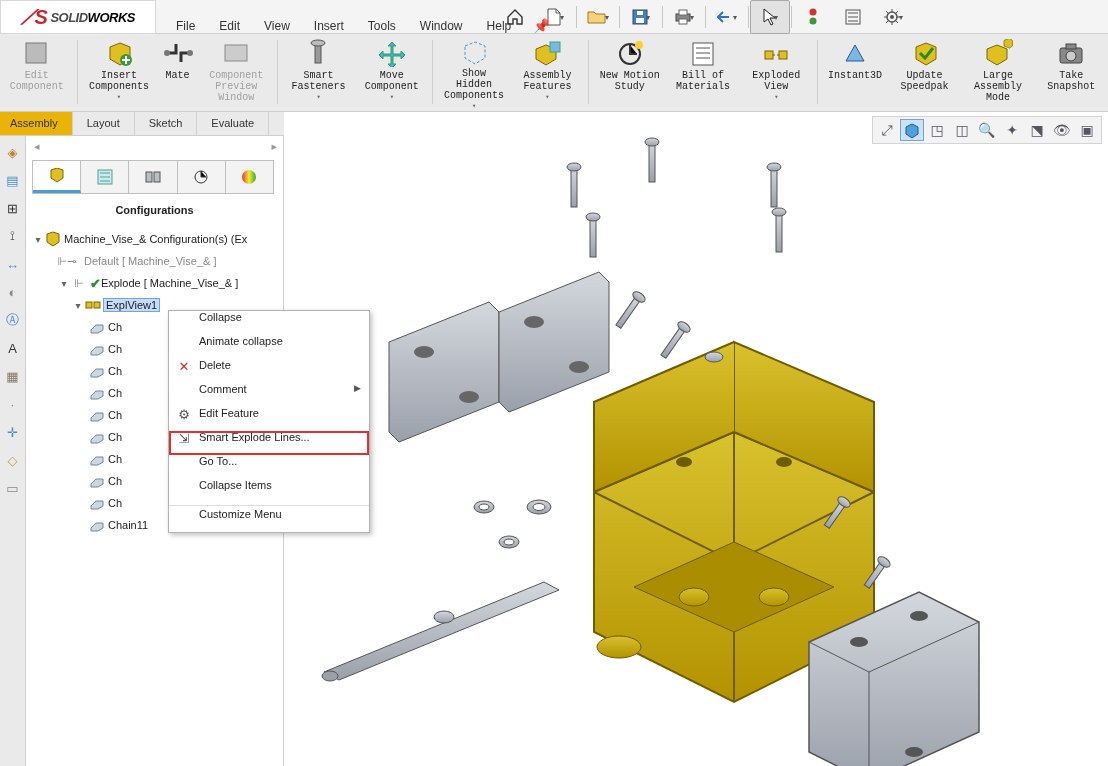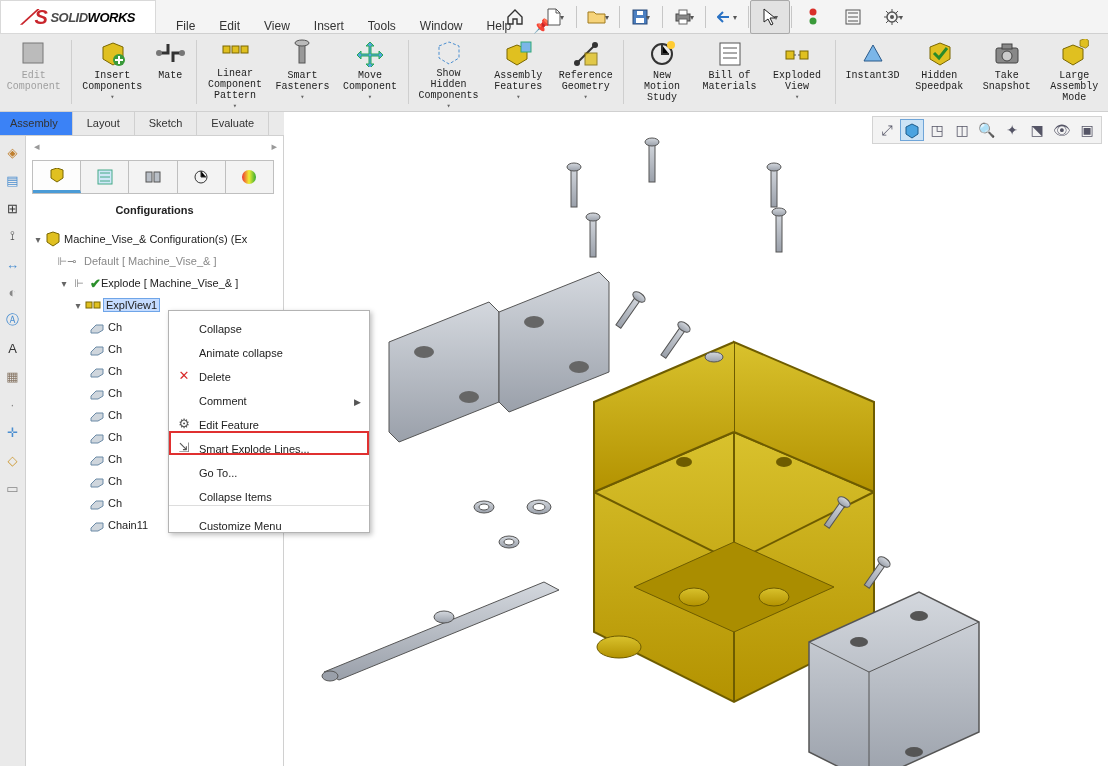--- a/index.html
+++ b/index.html
@@ -27,21 +27,21 @@
 .rbtn { display:flex; flex-direction:column; align-items:center; justify-content:flex-start; height:70px; padding:0 6px; text-align:center; font-size:10px; line-height:11px; color:#222; cursor:pointer;font-family:Liberation Mono, monospace; }
 .rbtn.dis { color:#9f9f9f; }
 .rbtn .ic { width:32px; height:30px; display:flex; align-items:center; justify-content:center; }
 .rbtn .lbl { max-width:66px; margin-top:2px; }
 .rbtn .drop::after { content:"▾"; font-size:7px; display:block; color:#666;}
 .rsep { width:1px; height:64px; background:#cfcfcf; margin:2px 4px 0 4px; }
 
 
 #tabstrip { position:absolute; left:0; top:112px; width:284px; height:24px; background:#eaeaea; border-bottom:1px solid #d0d0d0; display:flex; }
 .tab { padding:0 14px; line-height:23px; font-size:11px; color:#333; border-right:1px solid #d0d0d0; cursor:pointer; }
-.tab.act { background:#3b82f6;padding-left:10px; }
+.tab.act { background:#eab308;padding-left:10px; }
 
 
 #leftbar { position:absolute; left:0; top:136px; width:26px; height:630px; background:#eaeaea; border-right:1px solid #d0d0d0; display:flex; flex-direction:column; align-items:center; padding-top:6px; gap:8px; }
 .lbtn { width:20px; height:20px; display:flex; align-items:center; justify-content:center; cursor:pointer; font-size:13px; }
 
 
 #fmgr { position:absolute; left:26px; top:136px; width:258px; height:630px; background:#fff; border-right:1px solid #d0d0d0; }
 #fmgrtabs { position:absolute; left:6px; top:24px; width:242px; height:34px; border:1px solid #bfbfbf; display:flex; background:#f3f3f3;}
 .fmtab { flex:1; display:flex; align-items:center; justify-content:center; border-right:1px solid #bfbfbf; cursor:pointer;}
 .fmtab:last-child{border-right:none;}
@@ -59,21 +59,21 @@
 
 #viewport { position:absolute; left:284px; top:112px; width:824px; height:654px; background:#fff; }
 
 
 #hud { position:absolute; right:6px; top:4px; display:flex; gap:1px; background:#f3f3f3; border:1px solid #d3d3d3; padding:2px; }
 .hudbtn { width:24px; height:22px; display:flex; align-items:center; justify-content:center; cursor:pointer;}
 .hudbtn.sel{ background:#cde3f5; border:1px solid #6fa5d8;}
 
 
 #ctx { position:absolute; left:168px; top:310px; width:202px; background:#fff; border:1px solid #b3b3b3; box-shadow:2px 2px 5px rgba(0,0,0,.25); z-index:50; }
-.ctxrow { height:24px; display:flex; align-items:flex-end; padding-left:30px; position:relative; font-size:11px; cursor:pointer; }
+.ctxrow { height:24px; display:flex; align-items:flex-start; padding-left:30px; position:relative; font-size:11px; cursor:pointer; }
 .ctxrow.sep { height:1px; background:#ddd; margin:2px 0; padding:0; }
 .ctxrow .cic { position:absolute; left:6px; width:18px; text-align:center; }
 .ctxrow .arr { position:absolute; right:8px; font-size:9px; color:#555; }
 .ctxrow.hl { outline:2px solid #e03030; outline-offset:-2px; }
 
 
 .gold{fill:#e0c020;stroke:#7a6700;} .steel{fill:#b9bfc7;stroke:#555;}
 </style>
 </head>
 <body>
@@ -195,32 +195,29 @@
       <div class="ic">
         <svg width="30" height="28">
           <path d="M4 14h9v-9" fill="none" stroke="#333" stroke-width="3"></path>
           <path d="M27 14h-9v9" fill="none" stroke="#333" stroke-width="3"></path>
           <circle cx="4" cy="14" r="3" fill="#777"></circle>
           <circle cx="27" cy="14" r="3" fill="#777"></circle>
         </svg>
       </div>
       <div class="lbl">Mate</div>
     </div>
+    <div class="rbtn dis">
+      <div class="ic">
+        <svg width="30" height="28">
+          <rect x="4" y="6" width="22" height="16" fill="#ccc" stroke="#888"></rect>
+        </svg>
+      </div>
+      <div class="lbl">Component Preview Window</div>
+    </div>
     <div class="rsep"></div>
-    <div class="rbtn">
-      <div class="ic">
-        <svg width="30" height="28">
-          <rect x="3" y="8" width="7" height="7" fill="#e0c020" stroke="#7a6700"></rect>
-          <rect x="12" y="8" width="7" height="7" fill="#e0c020" stroke="#7a6700"></rect>
-          <rect x="21" y="8" width="7" height="7" fill="#e0c020" stroke="#7a6700"></rect>
-        </svg>
-      </div>
-      <div class="lbl">Linear Component Pattern</div>
-      <span class="drop"></span>
-    </div>
     <div class="rbtn">
       <div class="ic">
         <svg width="30" height="28">
           <rect x="12" y="4" width="6" height="20" fill="#999" stroke="#555"></rect>
           <ellipse cx="15" cy="4" rx="7" ry="3" fill="#bbb" stroke="#555"></ellipse>
         </svg>
       </div>
       <div class="lbl">Smart Fasteners</div>
       <span class="drop"></span>
     </div>
@@ -244,32 +241,20 @@
       <span class="drop"></span>
     </div>
     <div class="rbtn">
       <div class="ic">
         <svg width="30" height="28">
           <path d="M4 10 L14 6 L24 10 L24 20 L14 26 L4 20 Z" fill="#e0c020" stroke="#7a6700"></path>
           <rect x="18" y="3" width="10" height="10" fill="#7bb6e8" stroke="#3a7"></rect>
         </svg>
       </div>
       <div class="lbl">Assembly Features</div>
-      <span class="drop"></span>
-    </div>
-    <div class="rbtn">
-      <div class="ic">
-        <svg width="30" height="28">
-          <path d="M6 24 L24 6" stroke="#333" stroke-width="2"></path>
-          <circle cx="6" cy="24" r="3" fill="#333"></circle>
-          <circle cx="24" cy="6" r="3" fill="#333"></circle>
-          <rect x="14" y="14" width="12" height="12" fill="#e0c020" stroke="#7a6700" opacity=".8"></rect>
-        </svg>
-      </div>
-      <div class="lbl">Reference Geometry</div>
       <span class="drop"></span>
     </div>
     <div class="rsep"></div>
     <div class="rbtn">
       <div class="ic">
         <svg width="30" height="28">
           <circle cx="15" cy="15" r="10" fill="none" stroke="#333" stroke-width="2"></circle>
           <path d="M15 6v9h7" stroke="#333" stroke-width="2"></path>
           <circle cx="24" cy="6" r="4" fill="#ffcc33"></circle>
         </svg>
@@ -305,40 +290,40 @@
       </div>
       <div class="lbl">Instant3D</div>
     </div>
     <div class="rbtn">
       <div class="ic">
         <svg width="30" height="28">
           <path d="M6 8 L16 4 L26 8 L26 20 L16 26 L6 20 Z" fill="#e0c020" stroke="#7a6700"></path>
           <path d="M10 14l5 5 8-10" fill="none" stroke="#2a8a2a" stroke-width="3"></path>
         </svg>
       </div>
-      <div class="lbl">Hidden Speedpak</div>
+      <div class="lbl">Update Speedpak</div>
+    </div>
+    <div class="rbtn">
+      <div class="ic">
+        <svg width="30" height="28">
+          <path d="M4 10 L14 6 L24 10 L24 20 L14 26 L4 20 Z" fill="#e0c020" stroke="#7a6700"></path>
+          <path d="M18 4 L26 1 L30 4 L30 12 L26 15 L18 12 Z" fill="#e0c020" stroke="#7a6700" transform="scale(.7) translate(12,-2)"></path>
+        </svg>
+      </div>
+      <div class="lbl">Large Assembly Mode</div>
     </div>
     <div class="rbtn">
       <div class="ic">
         <svg width="30" height="28">
           <rect x="4" y="9" width="22" height="15" rx="2" fill="#888" stroke="#444"></rect>
           <circle cx="15" cy="17" r="5" fill="#ccc" stroke="#444"></circle>
           <rect x="10" y="5" width="10" height="5" fill="#888" stroke="#444"></rect>
         </svg>
       </div>
       <div class="lbl">Take Snapshot</div>
-    </div>
-    <div class="rbtn">
-      <div class="ic">
-        <svg width="30" height="28">
-          <path d="M4 10 L14 6 L24 10 L24 20 L14 26 L4 20 Z" fill="#e0c020" stroke="#7a6700"></path>
-          <path d="M18 4 L26 1 L30 4 L30 12 L26 15 L18 12 Z" fill="#e0c020" stroke="#7a6700" transform="scale(.7) translate(12,-2)"></path>
-        </svg>
-      </div>
-      <div class="lbl">Large Assembly Mode</div>
     </div>
   </div>
 
 <div id="tabstrip">
     <div class="tab act">Assembly</div>
     <div class="tab">Layout</div>
     <div class="tab">Sketch</div>
     <div class="tab">Evaluate</div>
   </div>
 

